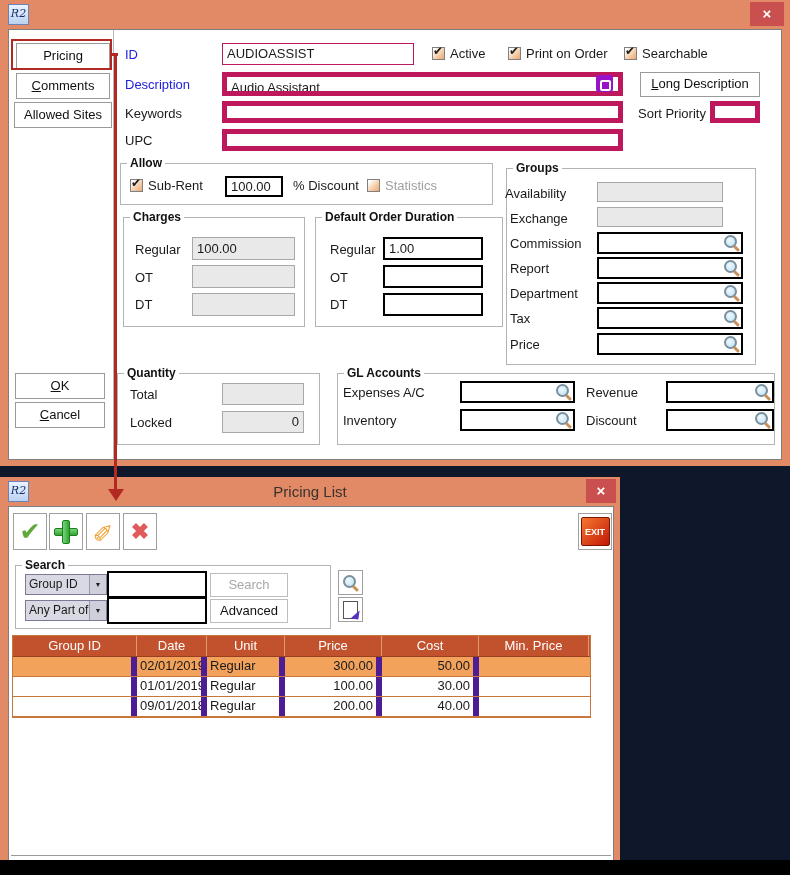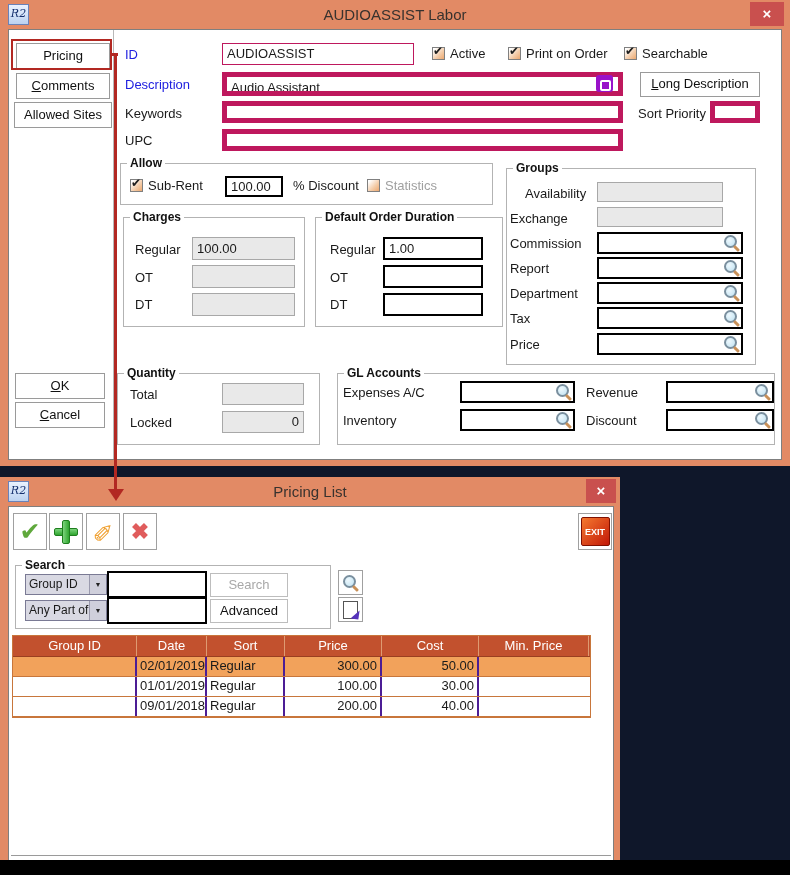--- a/index.html
+++ b/index.html
@@ -63,34 +63,33 @@
   
   .dd{position:absolute;display:flex;border:1px solid #7a7a94;box-sizing:border-box;background:#D9D9E3;height:21px;}
   .dd-text{flex:1;font-size:12px;padding:2px 3px;white-space:nowrap;overflow:hidden;}
   .dd-arrow{width:16px;background:#CFCFDB;border-left:1px solid #9a9aae;font-size:7px;color:#222;
             display:flex;align-items:center;justify-content:center;}
   
   .ptable{position:absolute;border:1px solid #C8763B;box-sizing:content-box;}
   .trow{display:flex;height:19px;border-bottom:1px solid #C8763B;background:#fff;}
   .thead{height:20px;background:#C2512E;border-bottom:1px solid #9A3F20;}
   .sel{background:#F2A25B;}
-  .tc{box-sizing:border-box;border-right:2px solid #4c1d95;font-size:13px;line-height:18px;
+  .tc{box-sizing:border-box;border-right:6px solid #4c1d95;font-size:13px;line-height:18px;
       white-space:nowrap;overflow:hidden;padding:0 3px;}
   .thead .tc{color:#fff;text-align:center;border-right:1px solid #DE9A72;line-height:19px;}
   .c0{width:124px;} .c1{width:70px;} .c2{width:78px;} .c3{width:97px;} .c4{width:97px;} .c5{width:110px;border-right:none;}
 </style>
 </head>
 <body>
 
 <div id="canvas">
 
   <div class="win" style="left:0;top:0;width:790px;height:466px;">
     <div class="titlebar">
       <span class="r2icon">R2</span>
-      <span class="wtitle">AUDIOASSIST Labor</span>
       <span class="closebtn" style="right:6px;">×</span>
     </div>
     <div class="wcontent" style="left:8px;top:29px;width:772px;height:429px;">
 
       <div class="vline" style="left:104px;top:0;height:429px;"></div>
       <div class="btn" style="left:7px;top:13px;width:92px;height:24px;line-height:23px;">Pricing</div>
       <div class="btn u-first" style="left:7px;top:43px;width:92px;height:24px;line-height:23px;">Comments</div>
       <div class="btn" style="left:5px;top:72px;width:96px;height:24px;line-height:23px;">Allowed Sites</div>
       <div class="btn u-first" style="left:6px;top:343px;width:88px;height:24px;line-height:23px;">OK</div>
       <div class="btn u-first" style="left:6px;top:372px;width:88px;height:24px;line-height:23px;">Cancel</div>
@@ -152,21 +151,21 @@
       <div class="lbl" style="left:321px;top:212px;">Regular</div>
       <div class="inp inp-strong" style="left:374px;top:207px;width:100px;height:23px;line-height:19px;">1.00</div>
       <div class="lbl" style="left:321px;top:240px;">OT</div>
       <div class="inp inp-strong" style="left:374px;top:235px;width:100px;height:23px;line-height:19px;"></div>
       <div class="lbl" style="left:321px;top:267px;">DT</div>
       <div class="inp inp-strong" style="left:374px;top:263px;width:100px;height:23px;line-height:19px;"></div>
 
       <div class="gb" style="left:497px;top:138px;width:250px;height:197px;">
         <span class="gb-label">Groups</span>
       </div>
-      <div class="lbl" style="left:516px;top:156px;">Availability</div>
+      <div class="lbl" style="left:496px;top:156px;">Availability</div>
       <div class="inp inp-dis" style="left:588px;top:152px;width:126px;height:20px;line-height:18px;"></div>
       <div class="lbl" style="left:501px;top:181px;">Exchange</div>
       <div class="inp inp-dis" style="left:588px;top:177px;width:126px;height:20px;line-height:18px;"></div>
 
       <div class="lbl" style="left:501px;top:206px;">Commission</div>
       <div class="inp inp-strong" style="left:588px;top:202px;width:146px;height:22px;line-height:18px;"></div>
       <span class="mag" style="left:714px;top:204px;"></span>
 
       <div class="lbl" style="left:501px;top:231px;">Report</div>
       <div class="inp inp-strong" style="left:588px;top:227px;width:146px;height:22px;line-height:18px;"></div>
@@ -254,21 +253,21 @@
       <div class="inp inp-strong" style="left:98px;top:90px;width:100px;height:27px;line-height:23px;"></div>
       <div class="btn" style="left:201px;top:92px;width:76px;height:22px;line-height:21px;border-color:#bdbdbd;">Advanced</div>
       <div class="tbtn" style="left:329px;top:90px;width:25px;height:25px;">
           <span class="icon-page"></span>
         </div>
 
       <div class="ptable" style="left:3px;top:128px;width:577px;">
         <div class="trow thead">
           <div class="tc c0">Group ID</div>
           <div class="tc c1">Date</div>
-          <div class="tc c2">Sort</div>
+          <div class="tc c2">Unit</div>
           <div class="tc c3">Price</div>
           <div class="tc c4">Cost</div>
           <div class="tc c5">Min. Price</div>
         </div>
         <div class="trow sel">
           <div class="tc c0"></div>
           <div class="tc c1 ra">02/01/2019</div>
           <div class="tc c2">Regular</div>
           <div class="tc c3 ra">300.00</div>
           <div class="tc c4 ra">50.00</div>

